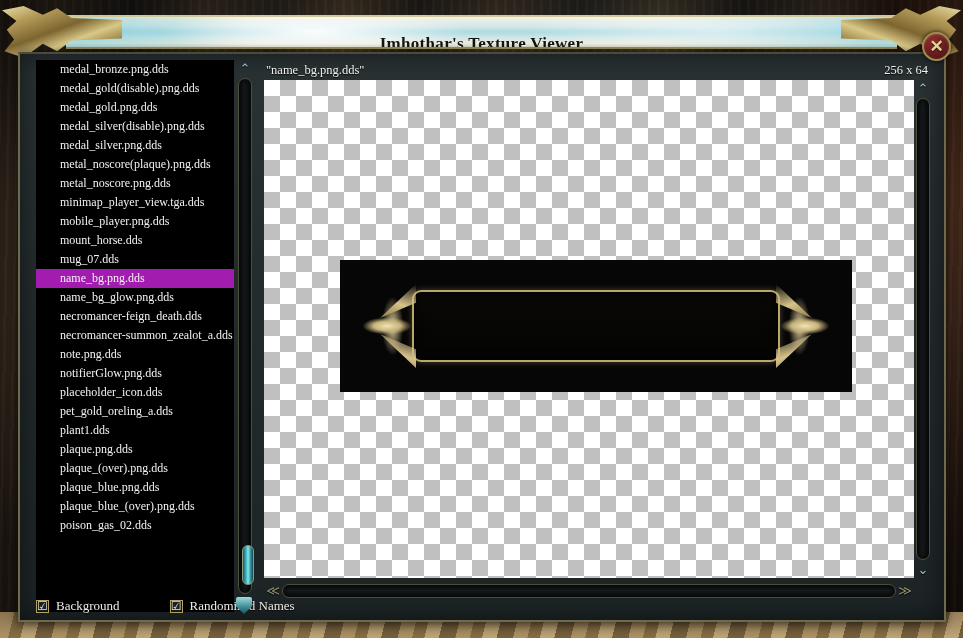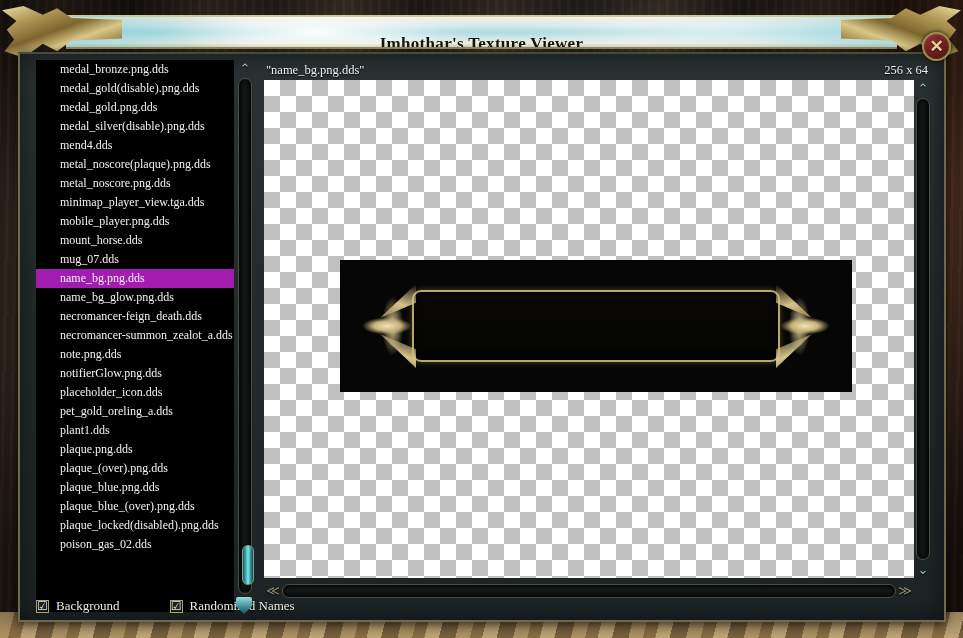--- a/index.html
+++ b/index.html
@@ -296,41 +296,40 @@
     </div>
 
     <div id="body-panel">
 
       <div id="file-list-wrap">
         <div id="file-list">
             <div class="file-item">medal_bronze.png.dds</div>
             <div class="file-item">medal_gold(disable).png.dds</div>
             <div class="file-item">medal_gold.png.dds</div>
             <div class="file-item">medal_silver(disable).png.dds</div>
-            <div class="file-item">mend4.dds</div>
+            <div class="file-item">medal_silver.png.dds</div>
             <div class="file-item">metal_noscore(plaque).png.dds</div>
             <div class="file-item">metal_noscore.png.dds</div>
             <div class="file-item">minimap_player_view.tga.dds</div>
             <div class="file-item">mobile_player.png.dds</div>
             <div class="file-item">mount_horse.dds</div>
             <div class="file-item">mug_07.dds</div>
             <div class="file-item selected">name_bg.png.dds</div>
             <div class="file-item">name_bg_glow.png.dds</div>
             <div class="file-item">necromancer-feign_death.dds</div>
             <div class="file-item">necromancer-summon_zealot_a.dds</div>
             <div class="file-item">note.png.dds</div>
             <div class="file-item">notifierGlow.png.dds</div>
             <div class="file-item">placeholder_icon.dds</div>
             <div class="file-item">pet_gold_oreling_a.dds</div>
             <div class="file-item">plant1.dds</div>
             <div class="file-item">plaque.png.dds</div>
             <div class="file-item">plaque_(over).png.dds</div>
             <div class="file-item">plaque_blue.png.dds</div>
             <div class="file-item">plaque_blue_(over).png.dds</div>
-            <div class="file-item">plaque_locked(disabled).png.dds</div>
             <div class="file-item">poison_gas_02.dds</div>
           </div>
       </div>
 
       <div id="list-scrollbar">
         <div class="sb-arrow up">⌃</div>
         <div class="sb-track">
           <div id="list-thumb"></div>
         </div>
         <div class="sb-arrow down">⌄</div>

